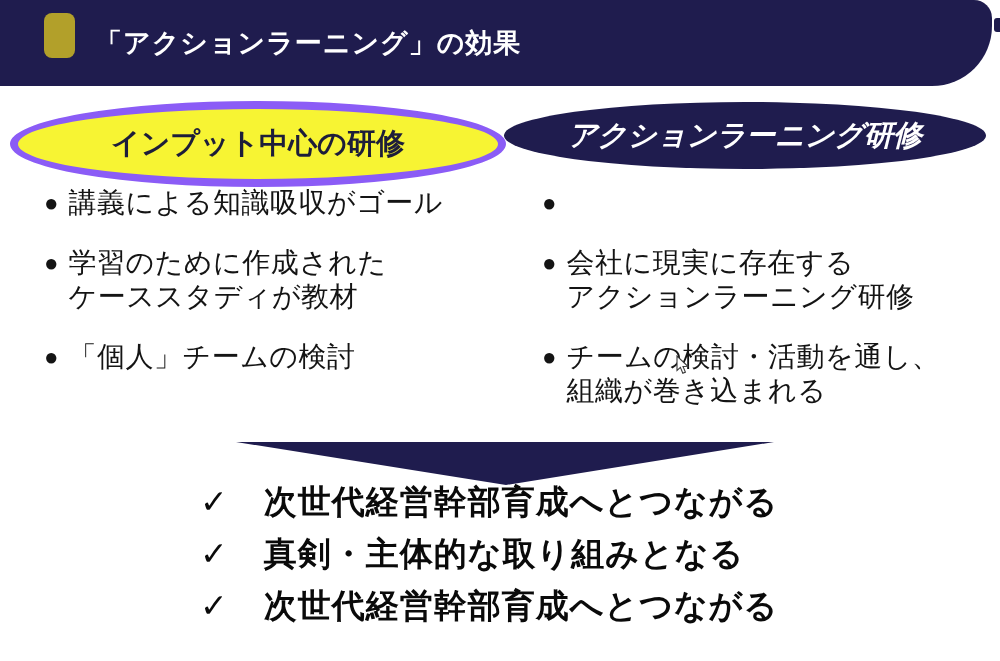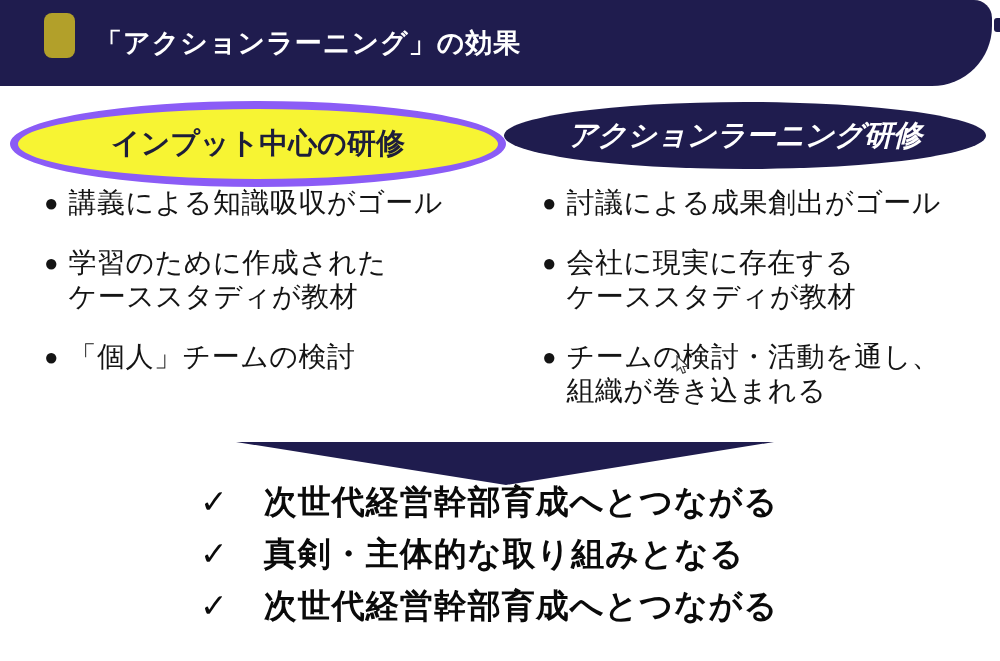--- a/index.html
+++ b/index.html
@@ -132,26 +132,25 @@
     </li>
     <li class="bullet-item">
       <span class="bullet-dot">●</span>
       <span class="bullet-text">「個人」チームの検討</span>
     </li>
   </ul>
 
   <ul class="bullets right">
     <li class="bullet-item">
       <span class="bullet-dot">●</span>
-      <span class="bullet-text">討議による成果創出がゴール</span>
     </li>
     <li class="bullet-item">
       <span class="bullet-dot">●</span>
       <span class="bullet-text">会社に現実に存在する
-ケーススタディが教材</span>
+アクションラーニング研修</span>
     </li>
     <li class="bullet-item">
       <span class="bullet-dot">●</span>
       <span class="bullet-text">チームの検討・活動を通し、
 組織が巻き込まれる</span>
     </li>
   </ul>
 
   <svg class="down-arrow" width="546" height="48" viewBox="0 0 546 48">
     <polygon points="4,2 542,2 274,45" fill="#1f1c4e"></polygon>

